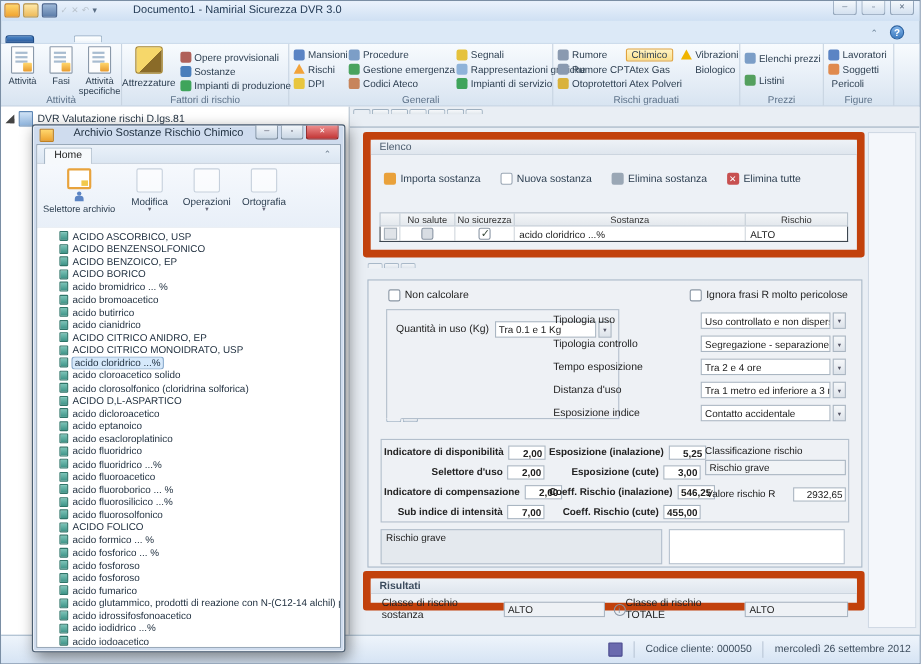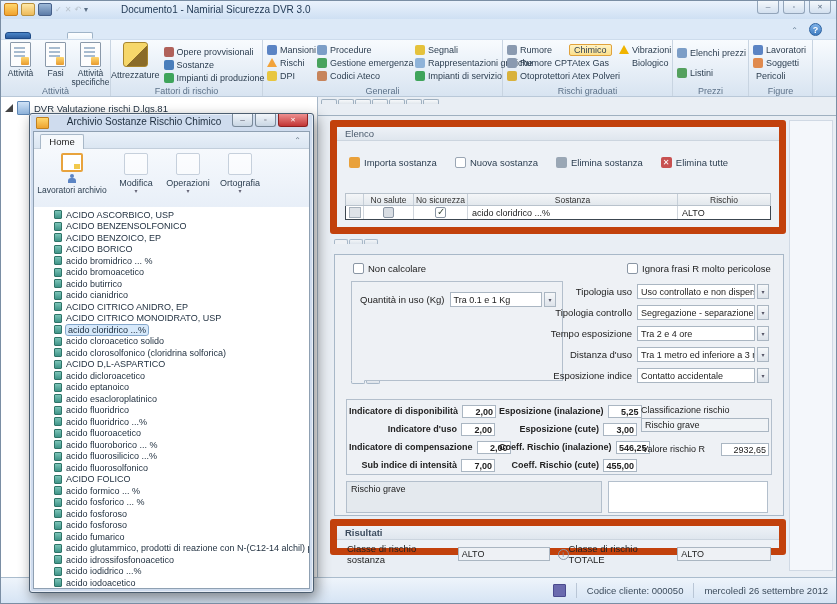--- a/index.html
+++ b/index.html
@@ -91,21 +91,21 @@
   .qtyrow{position:absolute;left:8px;top:10px;right:6px;display:flex;align-items:center;}
   .qlabel{font-size:9.5px;margin-right:5px;white-space:nowrap;}
   .fsel{height:15px;background:#fff;border:1px solid #aab6c2;font-size:9px;display:flex;align-items:center;padding:0 3px;box-sizing:border-box;white-space:nowrap;overflow:hidden;flex:1;}
   .fsel-fixed{flex:none;width:118px;}
   .dd-arrow{width:12px;height:15px;border:1px solid #aab6c2;background:linear-gradient(#f6f8fa,#dde3ea);display:flex;align-items:center;justify-content:center;font-size:6px;color:#556;margin-left:2px;flex:none;box-sizing:border-box;}
   .subtabs{position:absolute;left:16px;top:126px;display:flex;}
   .stab{background:linear-gradient(#e7ebf0,#dde3ea);border:1px solid #a8b8c8;border-top:none;padding:1px 6px;font-size:9.5px;border-radius:0 0 2px 2px;margin-right:1px;color:#2c3e50;}
   .stab.active{background:#eef1f5;border-top:1px solid #eef1f5;margin-top:-1px;}
   .fields{position:absolute;left:168px;top:26px;width:266px;}
   .frow{display:flex;align-items:center;height:21px;}
-  .flabel{flex:1;text-align:right;font-size:9.5px;color:#222;padding-right:5px;white-space:nowrap;}
+  .flabel{flex:1;font-size:9.5px;color:#222;padding-right:5px;white-space:nowrap;}
   .indbox{position:absolute;left:11px;top:144px;width:426px;height:76px;border:1px solid #b3bfcc;box-sizing:border-box;}
   .ind-col{position:absolute;top:2px;font-weight:bold;}
   .ind-row{display:flex;align-items:center;height:18px;}
   .ind-label{flex:1;text-align:right;font-size:9px;padding-right:4px;white-space:nowrap;color:#222;}
   .ind-val{width:34px;height:13px;background:#fff;border:1px solid #aab6c2;font-size:9px;text-align:right;padding-right:2px;line-height:13px;box-sizing:border-box;flex:none;}
   .ind-right{position:absolute;left:294px;top:2px;width:128px;}
   .ind-rlabel{height:16px;font-size:9px;display:flex;align-items:center;color:#222;}
   .class-box{height:14px;background:#f0f3f6;border:1px solid #aab6c2;font-size:9px;line-height:13px;padding-left:3px;box-sizing:border-box;}
   .vrow{display:flex;align-items:center;height:18px;margin-top:8px;}
   .vlabel{flex:1;text-align:right;font-size:9px;padding-right:16px;white-space:nowrap;}
@@ -489,21 +489,21 @@
             </div>
 
           <div class="indbox">
             <div class="ind-col" style="left:2px;width:146px">
 
             <div class="ind-row">
                 <span class="ind-label">Indicatore di disponibilità</span>
                 <span class="ind-val">2,00</span>
               </div>
                 <div class="ind-row">
-                <span class="ind-label">Indicatore d'uso</span>
+                <span class="ind-label">Selettore d'uso</span>
                 <span class="ind-val">2,00</span>
               </div>
                 <div class="ind-row">
                 <span class="ind-label">Indicatore di compensazione</span>
                 <span class="ind-val">2,00</span>
               </div>
                 <div class="ind-row">
                 <span class="ind-label">Sub indice di intensità</span>
                 <span class="ind-val">7,00</span>
               </div>
@@ -577,21 +577,21 @@
     </div>
     <div class="dlg-inner">
       <div class="dlg-tabrow">
         <span class="dlg-tab">Home</span>
         <span class="dlg-collapse">⌃</span>
       </div>
       <div class="dlg-buttons">
         <div class="selettore">
           <span class="sel-ico"></span>
           <span class="person-ico"></span>
-          <span class="sel-label">Lavoratori archivio</span>
+          <span class="sel-label">Selettore archivio</span>
         </div>
         <div class="menu-btns">
 
         <div class="menubtn">
             <span class="mb-ico"></span>
             <span class="mb-label">Modifica</span>
             <span class="mb-dd">▾</span>
           </div>
             <div class="menubtn">
             <span class="mb-ico"></span>

